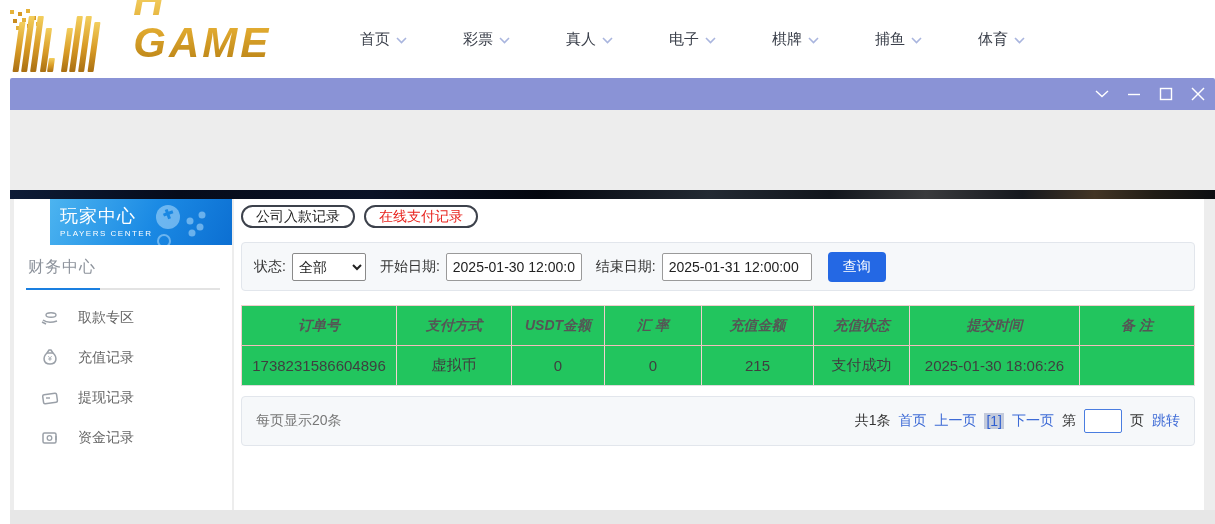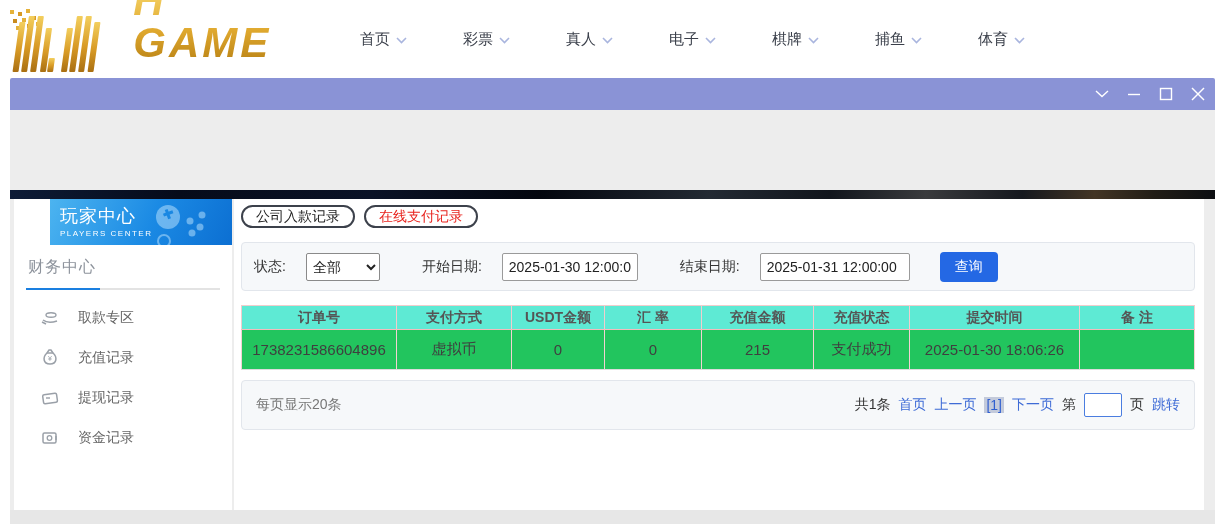--- a/index.html
+++ b/index.html
@@ -50,31 +50,31 @@
   .side-item.active .mi { color:#fff; }
   .side-item .grow { flex:1; }
   .side-item .chev { color:#fff; font-size:13px; }
 
   
   .main { flex:1; background:#fff; height:311px; padding:6px 9px 0 7px; }
   .tabs { display:flex; gap:9px; margin-bottom:14px; }
   .tab-pill { border:2px solid #3c414b; border-radius:17px; height:23px; padding:0 13px; display:flex; align-items:center; font-size:14px; color:#1d1d1d; background:#fff; cursor:pointer; }
   .tab-pill.red { color:#e8231e; }
 
-  .filter-box { height:49px; background:#f6f8fa; border:1px solid #e2e6ec; border-radius:4px; display:flex; align-items:center; padding:0 12px; gap:20px; margin-bottom:14px; }
+  .filter-box { height:49px; background:#f6f8fa; border:1px solid #e2e6ec; border-radius:4px; display:flex; align-items:center; padding:0 12px; gap:6px; margin-bottom:14px; }
   .f-label { font-size:14px; color:#333; }
   .f-select { width:74px; height:28px; font-size:14px; border:1px solid #8a8a8a; border-radius:2px; background:#fff; color:#222; padding:0 2px; }
   .f-input { height:28px; border:1px solid #9a9a9a; border-radius:2px; font-size:14px; color:#222; padding:0 6px; background:#fff; font-family:inherit; }
   .f-input.start { width:136px; }
   .f-input.end { width:150px; }
   .gap8 { width:2px; }
   .btn-query { margin-left:10px; background:#2468e4; color:#fff; border:none; border-radius:4px; height:30px; padding:0 15px; font-size:14px; cursor:pointer; }
 
   table.rec { width:100%; border-collapse:collapse; table-layout:fixed; margin-bottom:10px; }
-  table.rec th { background:#5eead4; font-size:14px; color:#555; font-weight:bold; height:24px; border:1px solid #f0cdcd; border-bottom:1px solid #f3bcbc; }
+  table.rec th { background:#22c55e; font-size:14px; color:#555; font-weight:bold; height:40px; border:1px solid #f0cdcd; border-bottom:1px solid #f3bcbc;font-style:italic; }
   table.rec td { height:40px; font-size:15px; color:#3f3f3f; text-align:center; background:#22c55e; border:1px solid #f3d2d2; border-top:none; border-bottom:1px solid #dcdcdc; }
   td.ordernum { font-size:16px; letter-spacing:0; }
 
   .pager-box { height:50px; background:#f6f8fa; border:1px solid #e2e6ec; border-radius:4px; display:flex; align-items:center; justify-content:space-between; padding:0 14px; }
   .pager-left { font-size:14px; color:#777; }
   .pager-right { display:flex; align-items:center; gap:8px; font-size:14px; color:#333; }
   .plink { color:#3e6bd6; cursor:pointer; }
   .pcur { color:#2f5fd0; background:#c3cadb; padding:0 2px; cursor:default; }
   .jump-input { width:38px; height:24px; border:1px solid #4a7de0; border-radius:2px; background:#fff; font-size:13px; text-align:center; }
 

